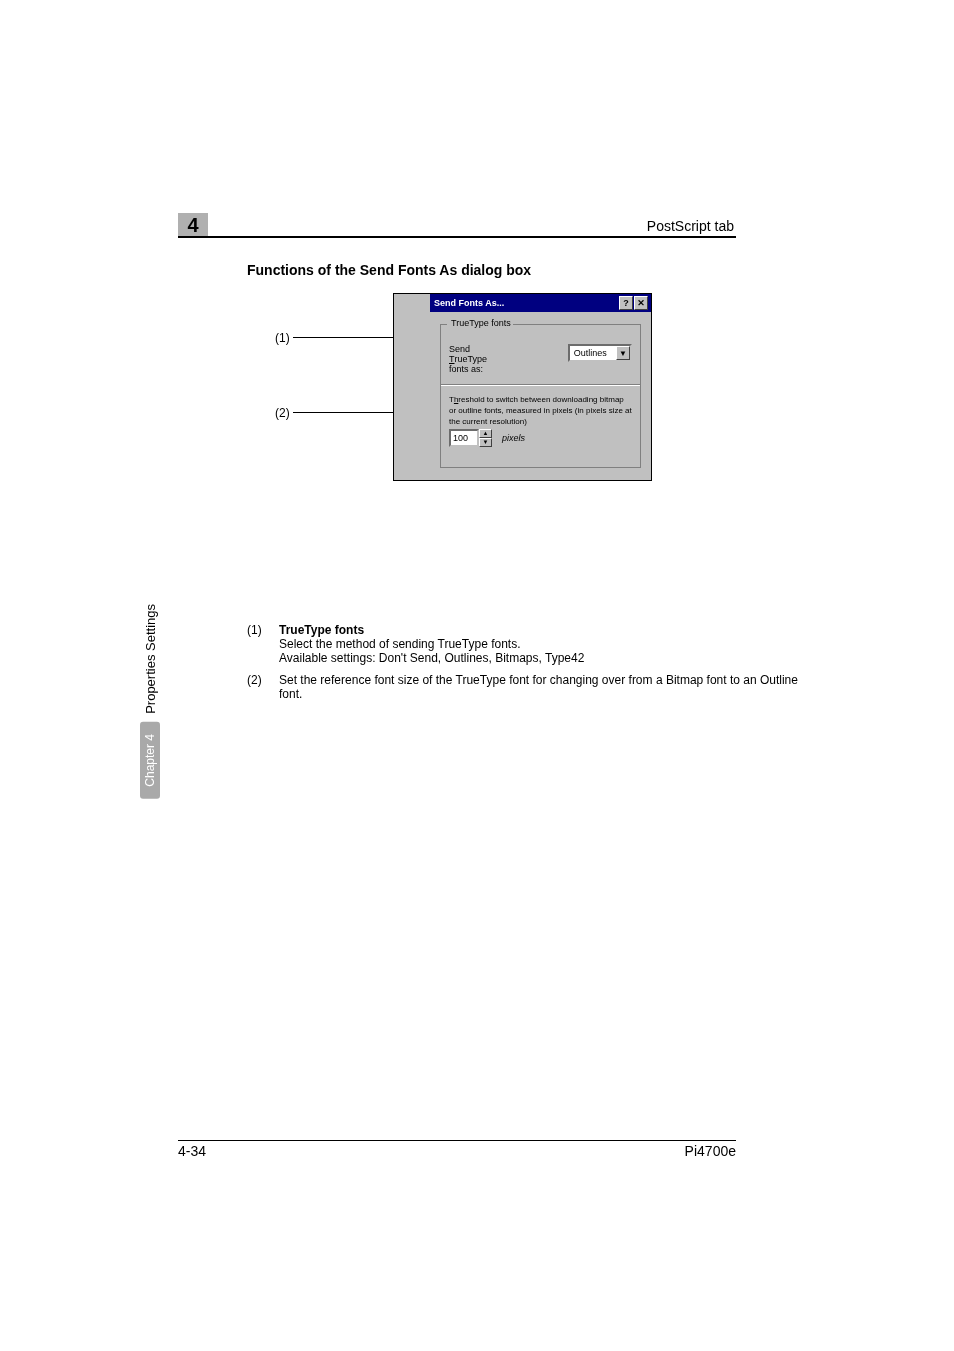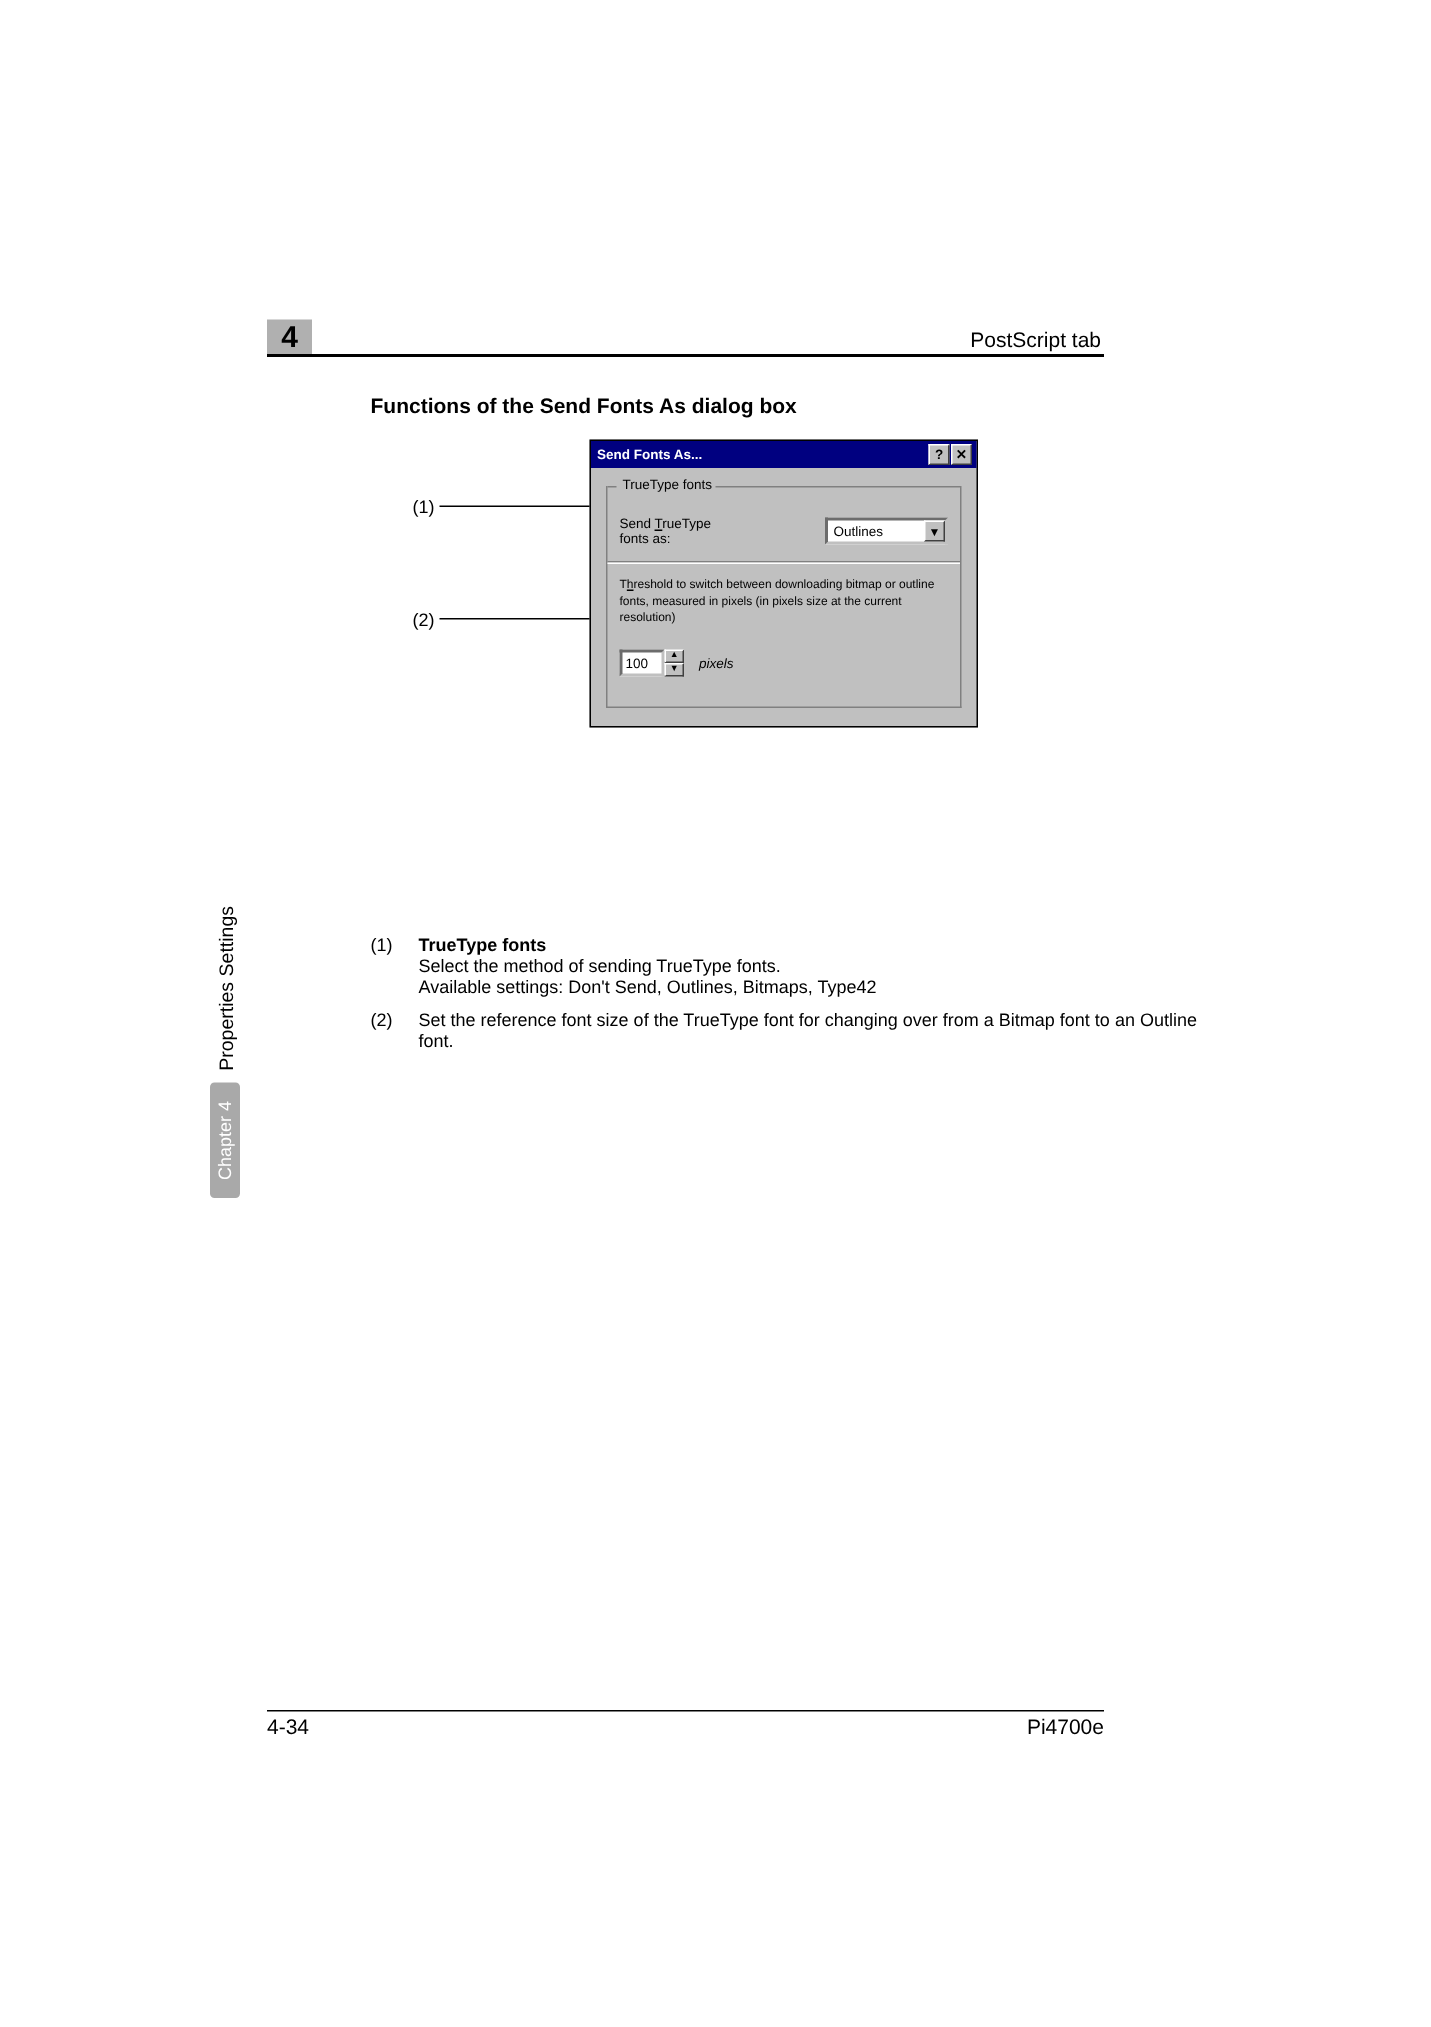--- a/index.html
+++ b/index.html
@@ -59,20 +59,21 @@
     height: 0;
   }
 
   .dialog {
     position: absolute;
     left: 118px;
     top: 0;
     width: 259px;
     background: #c0c0c0;
     border: 1px solid #000;
+    padding-left: 36px;
   }
   .titlebar {
     background: #000080;
     color: #fff;
     height: 18px;
     display: flex;
     align-items: center;
     padding: 0 3px 0 4px;
     font-size: 9px;
     font-weight: bold;
@@ -116,21 +117,21 @@
     font-size: 9px;
   }
   .groupbox-title-right-rule {
     position: absolute;
     top: 0;
     right: 0;
     left: 70px;
     border-top: 1px solid #808080;
   }
 
-  .row { display: flex; align-items: center; margin-top: 6px; gap: 48px; }
+  .row { display: flex; align-items: flex-start; margin-top: 6px; gap: 48px; }
   .label { font-size: 9px; }
   .underline { text-decoration: underline; }
 
   .select {
     display: inline-flex;
     align-items: center;
     background: #fff;
     border: 2px inset #c0c0c0;
     height: 18px;
     width: 105px;
@@ -151,21 +152,21 @@
 
   .hr-inset {
     margin: 10px 0 8px 0;
     height: 2px;
     border-top: 1px solid #808080;
     border-bottom: 1px solid #fff;
     margin-left: -8px; margin-right: -8px;
   }
   .desc { font-size: 8px; line-height: 11px; }
 
-  .spinner-row { display:flex; align-items:center; margin-top: 16px; }
+  .spinner-row { display:flex; align-items:center; margin-top: 2px; }
   .spinner {
     display: inline-flex;
     height: 18px;
   }
   .spinner input {
     width: 30px; height: 18px;
     font-size: 9px;
     padding: 0 2px;
     border: 2px inset #c0c0c0;
     background: #fff;

